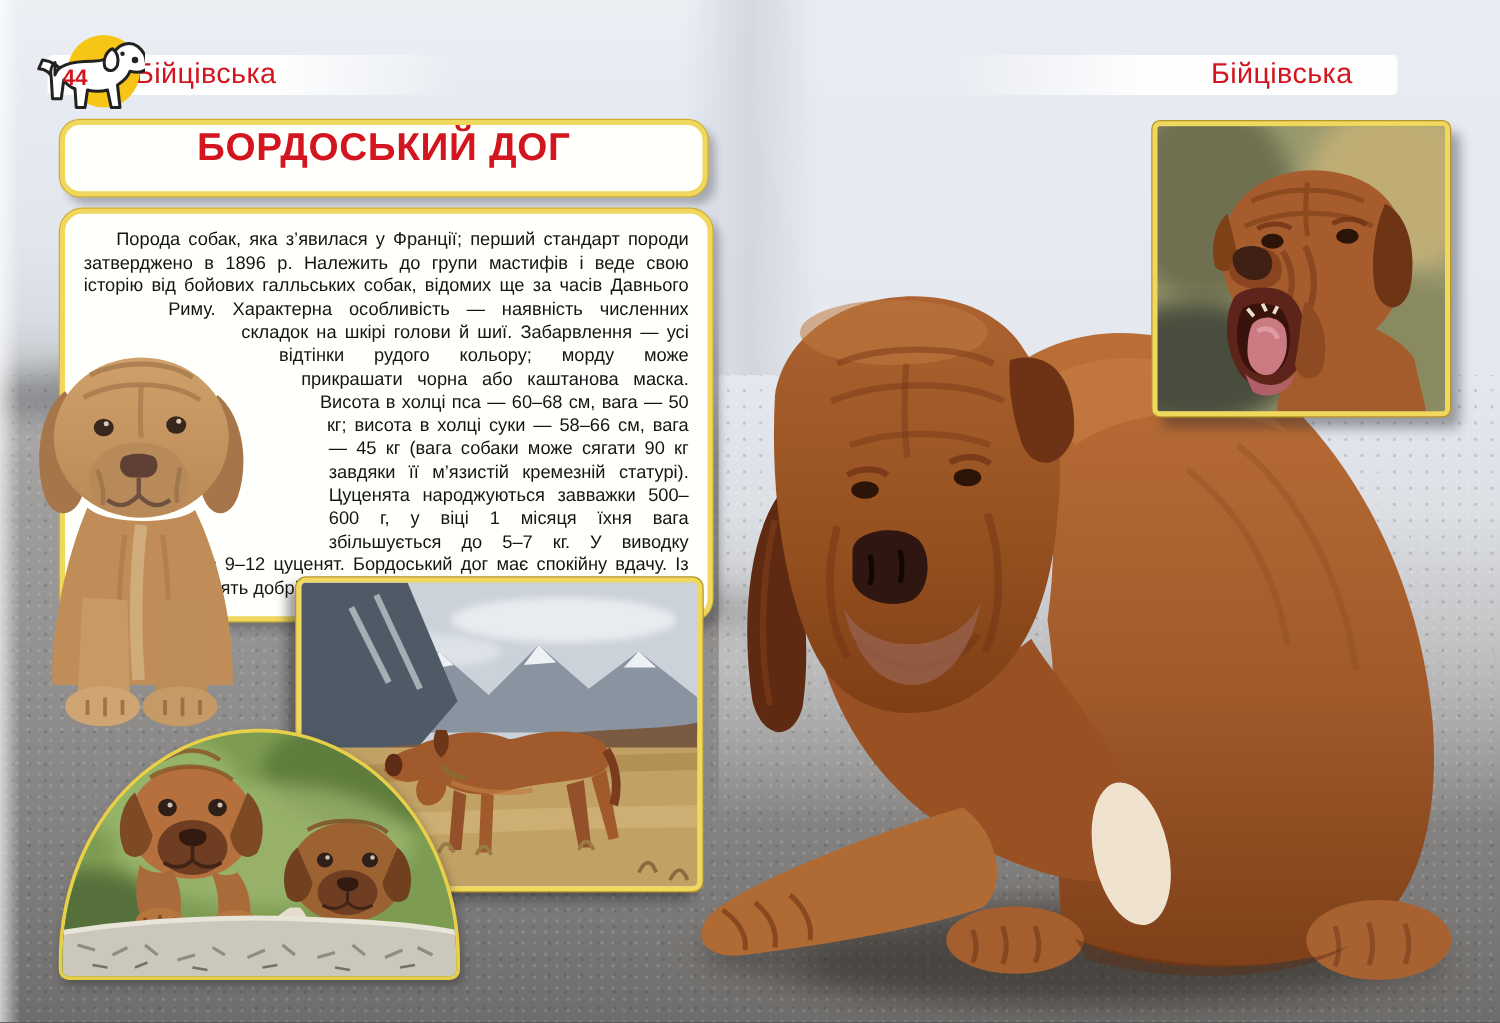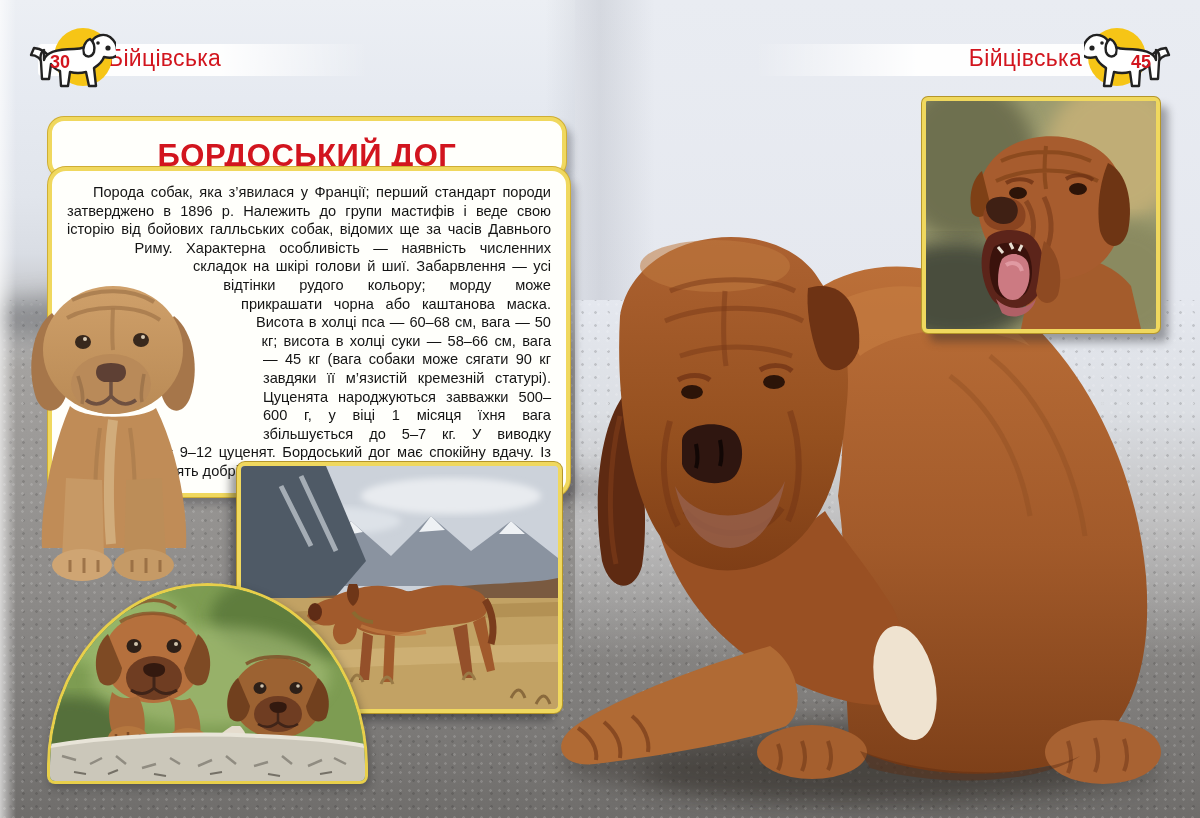--- a/index.html
+++ b/index.html
@@ -74,21 +74,21 @@
   .badge.left .num{left:22px;}
   .badge.right .num{left:47px;}
   
   .gold-box{
     background:#fffffb;
     border:4px solid #f0d85e;
     box-shadow:0 0 0 1px #cfae34, 6px 7px 7px rgba(40,40,50,.30);
   }
   .title-box{
     position:absolute;left:48px;top:96px;width:518px;height:61px;border-radius:16px;
-    z-index:4;display:flex;align-items:flex-end;justify-content:center;margin-top:21px;
+    z-index:4;display:flex;align-items:flex-start;justify-content:center;
   }
   .title-box h1{
     margin:0;font-size:31px;font-weight:bold;color:#d2151e;letter-spacing:.5px;
   }
   .text-box{
     position:absolute;left:48px;top:167px;width:522px;min-height:288px;border-radius:18px;
     z-index:4;padding:12px 15px 12px 15px;
   }
   .text-box p{
     margin:0;font-size:14.6px;line-height:18.6px;text-align:justify;color:#141414;
@@ -208,36 +208,23 @@
     <div class="circle"></div>
     <svg width="88" height="66" viewBox="0 0 88 66">
       <g fill="#ffffff" stroke="#222" stroke-width="2.4" stroke-linejoin="round">
         <path d="M6,22 q11,1 17,11 l-7,6 q-5,-10 -13,-10 z"></path>
         <path d="M16,34 c2,-8 14,-11 30,-11 c8,0 14,-2 18,-8 c4,-6 12,-8 18,-4 c5,4 7,9 7,13 l4,3 l-5,3 c-3,2 -8,2 -12,1 c-2,6 -7,9 -10,11 l2,18 l-7,0 l-3,-14 q-8,2 -16,0 l-2,14 l-7,0 l-1,-15 q-6,-2 -9,-7 l-2,15 l-7,0 l-1,-17 c-1,-5 0,-10 3,-12 z"></path>
         <path d="M62,13 c-5,2 -8,9 -6,15 c3,4 8,3 10,-2 c1,-5 0,-10 -4,-13 z" fill="#ffffff"></path>
       </g>
       <circle cx="80" cy="22" r="2.6" fill="#222"></circle>
       <circle cx="70" cy="17" r="1.8" fill="#222"></circle>
     </svg>
-    <span class="num">30</span>
-  </div>
-
-  <div class="badge right">
-    <div class="circle"></div>
-    <svg width="88" height="66" viewBox="0 0 88 66">
-      <g fill="#ffffff" stroke="#222" stroke-width="2.4" stroke-linejoin="round">
-        <path d="M6,22 q11,1 17,11 l-7,6 q-5,-10 -13,-10 z"></path>
-        <path d="M16,34 c2,-8 14,-11 30,-11 c8,0 14,-2 18,-8 c4,-6 12,-8 18,-4 c5,4 7,9 7,13 l4,3 l-5,3 c-3,2 -8,2 -12,1 c-2,6 -7,9 -10,11 l2,18 l-7,0 l-3,-14 q-8,2 -16,0 l-2,14 l-7,0 l-1,-15 q-6,-2 -9,-7 l-2,15 l-7,0 l-1,-17 c-1,-5 0,-10 3,-12 z"></path>
-        <path d="M62,13 c-5,2 -8,9 -6,15 c3,4 8,3 10,-2 c1,-5 0,-10 -4,-13 z" fill="#ffffff"></path>
-      </g>
-      <circle cx="80" cy="22" r="2.6" fill="#222"></circle>
-      <circle cx="70" cy="17" r="1.8" fill="#222"></circle>
-    </svg>
-    <span class="num">45</span>
-  </div>
+    <span class="num">44</span>
+  </div>
+
 
   <div class="title-box gold-box">
     <h1>БОРДОСЬКИЙ ДОГ</h1>
   </div>
 
   <div class="text-box gold-box">
     <div class="puppy-spacer"></div>
     <p>Порода собак, яка з’явилася у Франції; перший стандарт породи затверджено в 1896 р. Належить до групи мастифів і веде свою історію від бойових галльських собак, відомих ще за часів Давнього Риму. Характерна особливість — наявність численних складок на шкірі голови й шиї. Забарвлення — усі відтінки рудого кольору; морду може прикрашати чорна або каштанова маска. Висота в холці пса — 60–68 см, вага — 50 кг; висота в холці суки — 58–66 см, вага — 45 кг (вага собаки може сягати 90 кг завдяки її м’язистій кремезній статурі). Цуценята народжуються завважки 500–600 г, у віці 1 місяця їхня вага збільшується до 5–7 кг. У виводку зазвичай буває 9–12 цуценят. Бордоський дог має спокійну вдачу. Із цих собак виходять добрі сторожі та вірні компаньйони.</p>
   </div>
 

